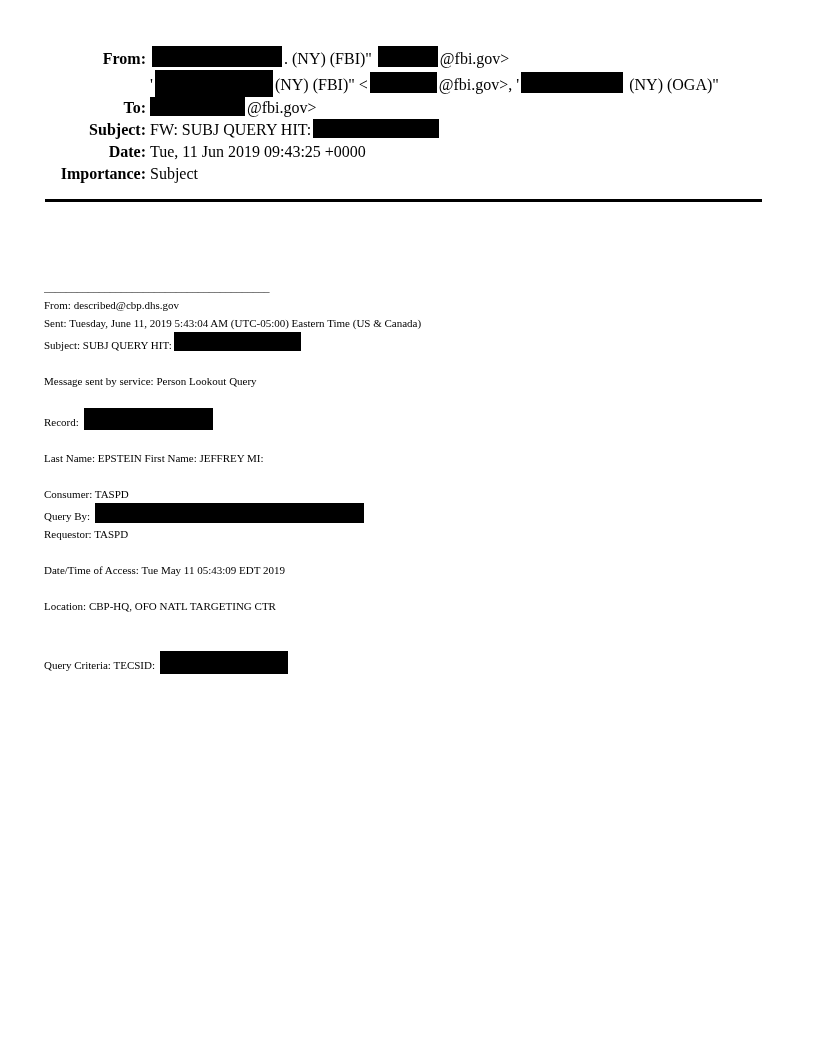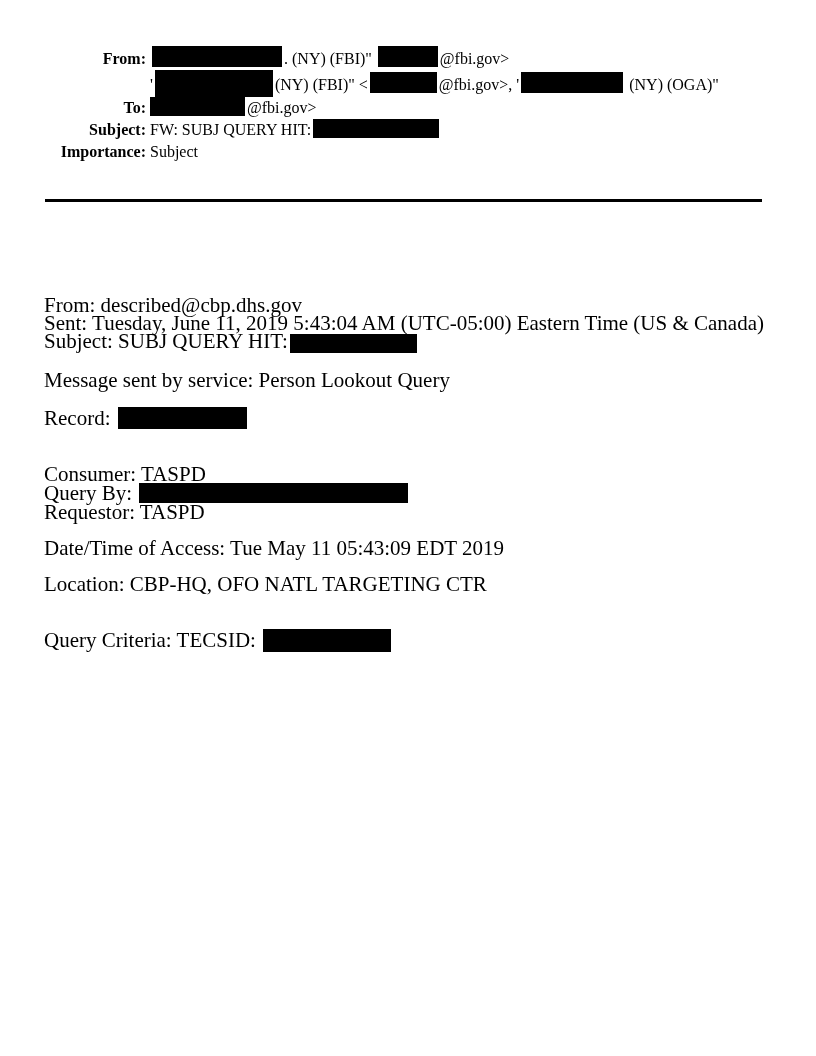--- a/index.html
+++ b/index.html
@@ -52,21 +52,21 @@
     width: 717px;
     height: 3px;
     background: #000000;
   }
   
   .bodytext {
     position: absolute;
     top: 278px;
     left: 44px;
     width: 740px;
-    font-size: 21px;
+    font-size: 11px;
     line-height: 18px;
   }
   .line { min-height: 18px; }
   .sep { letter-spacing: 0; white-space: nowrap; overflow: hidden; }
   .r-bto  { width: 133px; height: 19px; }
   .r-bsub { width: 127px; height: 19px; }
   .r-rec  { width: 129px; height: 22px; vertical-align: -4px; }
   .r-qby  { width: 269px; height: 20px; vertical-align: -3px; }
   .r-crit { width: 128px; height: 23px; vertical-align: -5px; }
   .ul { text-decoration: underline; }
@@ -87,20 +87,24 @@
     <div class="hrow">
       <span class="hlabel">To:</span>
       <span class="hval"><span>'</span><span class="redact r-to1"></span><span>(NY) (FBI)" &lt;</span><span class="redact r-to2"></span><span>@fbi.gov&gt;, '</span><span class="redact r-to3"></span><span> (NY) (OGA)"</span><br><span class="redact r-to4"></span><span>@fbi.gov&gt;</span></span>
     </div>
 
     <div class="hrow">
       <span class="hlabel">Subject:</span>
       <span class="hval"><span>FW: SUBJ QUERY HIT:</span><span class="redact r-subj"></span></span>
     </div>
 
+    <div class="hrow">
+      <span class="hlabel">Date:</span>
+      <span class="hval">Tue, 11 Jun 2019 09:43:25 +0000</span>
+    </div>
 
     <div class="hrow">
       <span class="hlabel">Importance:</span>
       <span class="hval">Subject</span>
     </div>
 
   </div>
 
   <div class="rule"></div>
 
@@ -118,20 +122,21 @@
     <div class="line"></div>
 
     <div class="line">Message sent by service: Person Lookout Query</div>
 
     <div class="line"></div>
 
     <div class="line"><span>Record:</span> <span class="redact r-rec"></span></div>
 
     <div class="line"></div>
 
+    <div class="line">Last Name: EPSTEIN First Name: JEFFREY MI:</div>
 
     <div class="line"></div>
 
     <div class="line">Consumer: TASPD</div>
 
     <div class="line"><span>Query By:</span> <span class="redact r-qby"></span></div>
 
     <div class="line">Requestor: TASPD</div>
 
     <div class="line"></div>

